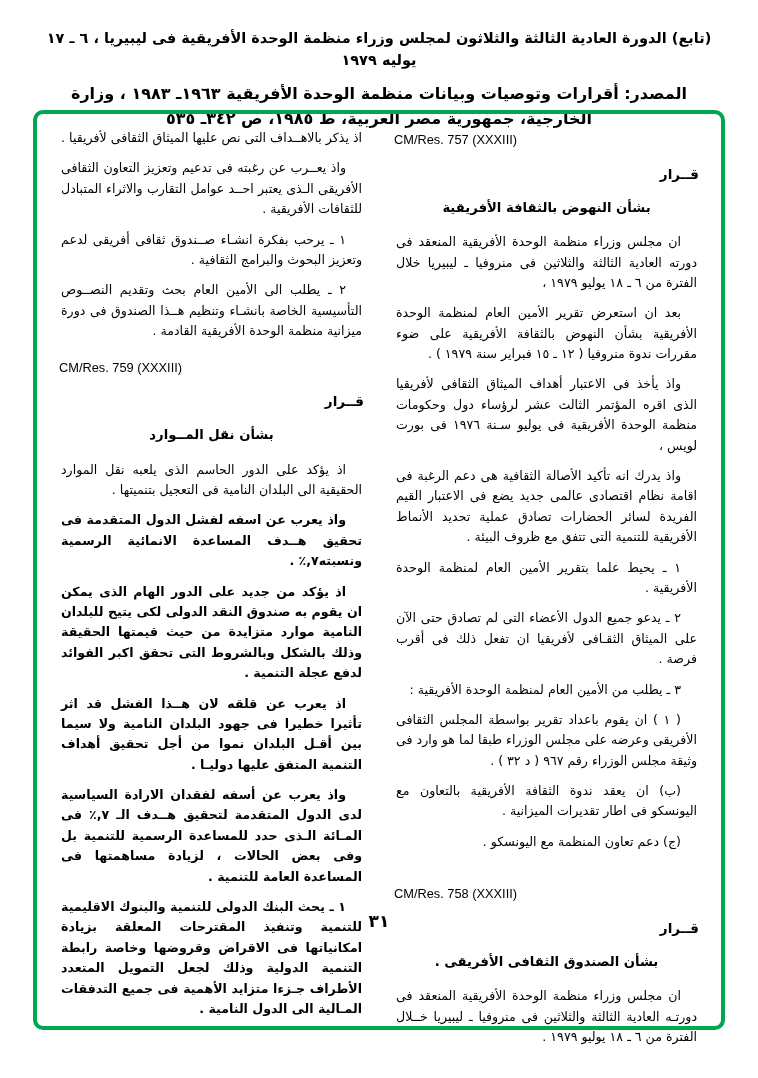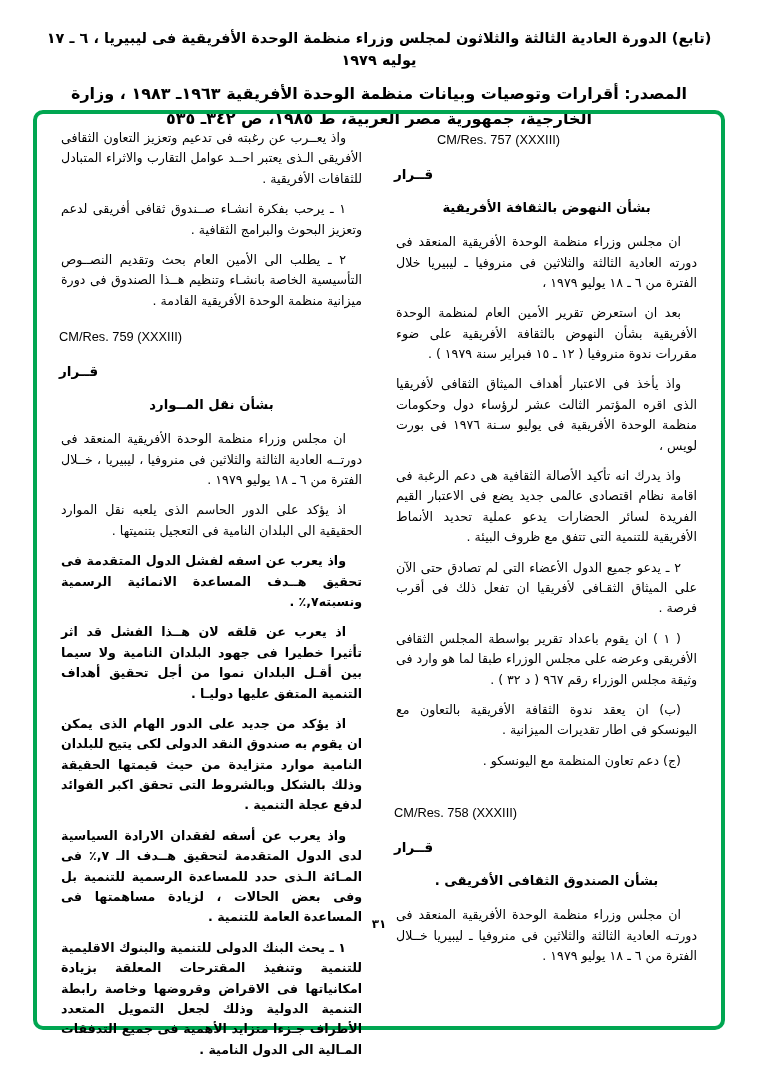--- a/index.html
+++ b/index.html
@@ -76,42 +76,42 @@
   }
   p.para.indent { text-indent: 16px; }
   .res-code {
     font-size: 12.8px;
     font-family: "Liberation Sans", sans-serif;
     direction: ltr;
     text-align: left;
     margin: 16px 0 12px 0;
     unicode-bidi: embed;
   }
-  .res-code.first { margin-top: 2px; margin-left: 43px; }
+  .res-code.first { margin-top: 2px; }
   .res-title {
-    text-align: left;
+    text-align: right;
     font-size: 13.6px;
     font-weight: bold;
     margin: 10px 0 12px 0;
     letter-spacing: 1px;
   }
   .res-subject {
     text-align: center;
     font-size: 13.2px;
     font-weight: bold;
     margin: 12px 0 14px 0;
   }
   .bold { font-weight: bold; }
   .page-number {
     position: absolute;
     bottom: 18px;
     left: 0;
     width: 100%;
     text-align: center;
-    font-size: 12px;
+    font-size: 17px;
     font-weight: bold;
   }
   .spacer-sm { height: 6px; }
 </style>
 </head>
 <body>
 
 <div class="page">
 
   <div class="header-block">
@@ -124,54 +124,56 @@
 
       <div class="col col-right">
 
         <div class="res-code first">CM/Res. 757 (XXXIII)</div>
         <div class="res-title">قــرار</div>
         <div class="res-subject">بشأن النهوض بالثقافة الأفريقية</div>
 
         <p class="para indent">ان مجلس وزراء منظمة الوحدة الأفريقية المنعقد فى دورته العادية الثالثة والثلاثين فى منروفيا ـ ليبيريا خلال الفترة من ٦ ـ ١٨ يوليو ١٩٧٩ ،</p>
         <p class="para indent">بعد ان استعرض تقرير الأمين العام لمنظمة الوحدة الأفريقية بشأن النهوض بالثقافة الأفريقية على ضوء مقررات ندوة منروفيا ( ١٢ ـ ١٥ فبراير سنة ١٩٧٩ ) .</p>
         <p class="para indent">واذ يأخذ فى الاعتبار أهداف الميثاق الثقافى لأفريقيا الذى اقره المؤتمر الثالث عشر لرؤساء دول وحكومات منظمة الوحدة الأفريقية فى يوليو سـنة ١٩٧٦ فى بورت لويس ،</p>
-        <p class="para indent">واذ يدرك انه تأكيد الأصالة الثقافية هى دعم الرغبة فى اقامة نظام اقتصادى عالمى جديد يضع فى الاعتبار القيم الفريدة لسائر الحضارات يدعو عملية تحديد الأنماط الأفريقية للتنمية التى تتفق مع ظروف البيئة .</p>
+        <p class="para indent">واذ يدرك انه تأكيد الأصالة الثقافية هى دعم الرغبة فى اقامة نظام اقتصادى عالمى جديد يضع فى الاعتبار القيم الفريدة لسائر الحضارات تصادق عملية تحديد الأنماط الأفريقية للتنمية التى تتفق مع ظروف البيئة .</p>
 
+        <p class="para indent">١ ـ يحيط علما بتقرير الأمين العام لمنظمة الوحدة الأفريقية .</p>
         <p class="para indent">٢ ـ يدعو جميع الدول الأعضاء التى لم تصادق حتى الآن على الميثاق الثقـافى لأفريقيا ان تفعل ذلك فى أقرب فرصة .</p>
+        <p class="para indent">٣ ـ يطلب من الأمين العام لمنظمة الوحدة الأفريقية :</p>
 
         <p class="para indent">( ١ ) ان يقوم باعداد تقرير بواسطة المجلس الثقافى الأفريقى وعرضه على مجلس الوزراء طبقا لما هو وارد فى وثيقة مجلس الوزراء رقم ٩٦٧ ( د ٣٢ ) .</p>
         <p class="para indent">(ب) ان يعقد ندوة الثقافة الأفريقية بالتعاون مع اليونسكو فى اطار تقديرات الميزانية .</p>
         <p class="para indent">(ج) دعم تعاون المنظمة مع اليونسكو .</p>
 
         <div class="spacer-sm"></div>
 
         <div class="res-code">CM/Res. 758 (XXXIII)</div>
         <div class="res-title">قــرار</div>
         <div class="res-subject">بشأن الصندوق الثقافى الأفريقى .</div>
         <p class="para indent">ان مجلس وزراء منظمة الوحدة الأفريقية المنعقد فى دورتـه العادية الثالثة والثلاثين فى منروفيا ـ ليبيريا خــلال الفترة من ٦ ـ ١٨ يوليو ١٩٧٩ .</p>
 
       </div>
 
       <div class="col col-left">
 
+        <p class="para">اذ يذكر بالاهــداف التى نص عليها الميثاق الثقافى لأفريقيا .</p>
         <p class="para indent">واذ يعــرب عن رغبته فى تدعيم وتعزيز التعاون الثقافى الأفريقى الـذى يعتبر احــد عوامل التقارب والاثراء المتبادل للثقافات الأفريقية .</p>
 
         <p class="para indent">١ ـ يرحب بفكرة انشـاء صــندوق ثقافى أفريقى لدعم وتعزيز البحوث والبرامج الثقافية .</p>
         <p class="para indent">٢ ـ يطلب الى الأمين العام بحث وتقديم النصــوص التأسيسية الخاصة بانشـاء وتنظيم هــذا الصندوق فى دورة ميزانية منظمة الوحدة الأفريقية القادمة .</p>
 
         <div class="res-code">CM/Res. 759 (XXXIII)</div>
         <div class="res-title">قــرار</div>
         <div class="res-subject">بشأن نقل المــوارد</div>
 
-        <p class="para indent">ان مجلس وزراء منظمة الوحدة الأفريقية المنعقد فى دورتــه العادية الثالثة والثلاثين فى منروفيا ، ليبيريا ، خــلال الفترة من ٦ ـ ١٨ يوليو ١٩٧٩ .</p>
         <p class="para indent">اذ يؤكد على الدور الحاسم الذى يلعبه نقل الموارد الحقيقية الى البلدان النامية فى التعجيل بتنميتها .</p>
 
         <p class="para indent bold">واذ يعرب عن اسفه لفشل الدول المتقدمة فى تحقيق هــدف المساعدة الانمائية الرسمية ونسبته٧,٪ .</p>
+        <p class="para indent bold">اذ يؤكد من جديد على الدور الهام الذى يمكن ان يقوم به صندوق النقد الدولى لكى يتيح للبلدان النامية موارد متزايدة من حيث قيمتها الحقيقة وذلك بالشكل وبالشروط التى تحقق اكبر الفوائد لدفع عجلة التنمية .</p>
         <p class="para indent bold">اذ يعرب عن قلقه لان هــذا الفشل قد اثر تأثيرا خطيرا فى جهود البلدان النامية ولا سيما بين أقـل البلدان نموا من أجل تحقيق أهداف التنمية المتفق عليها دوليـا .</p>
-        <p class="para indent bold">اذ يؤكد من جديد على الدور الهام الذى يمكن ان يقوم به صندوق النقد الدولى لكى يتيح للبلدان النامية موارد متزايدة من حيث قيمتها الحقيقة وذلك بالشكل وبالشروط التى تحقق اكبر الفوائد لدفع عجلة التنمية .</p>
         <p class="para indent bold">واذ يعرب عن أسفه لفقدان الارادة السياسية لدى الدول المتقدمة لتحقيق هــدف الـ ٧,٪ فى المـائة الـذى حدد للمساعدة الرسمية للتنمية بل وفى بعض الحالات ، لزيادة مساهمتها فى المساعدة العامة للتنمية .</p>
         <p class="para indent bold">١ ـ يحث البنك الدولى للتنمية والبنوك الاقليمية للتنمية وتنفيذ المقترحات المعلقة بزيادة امكانياتها فى الاقراض وقروضها وخاصة رابطة التنمية الدولية وذلك لجعل التمويل المتعدد الأطراف جـزءا متزايد الأهمية فى جميع التدفقات المـالية الى الدول النامية .</p>
 
       </div>
 
     </div>
   </div>
 
   <div class="page-number">٣١</div>
 

